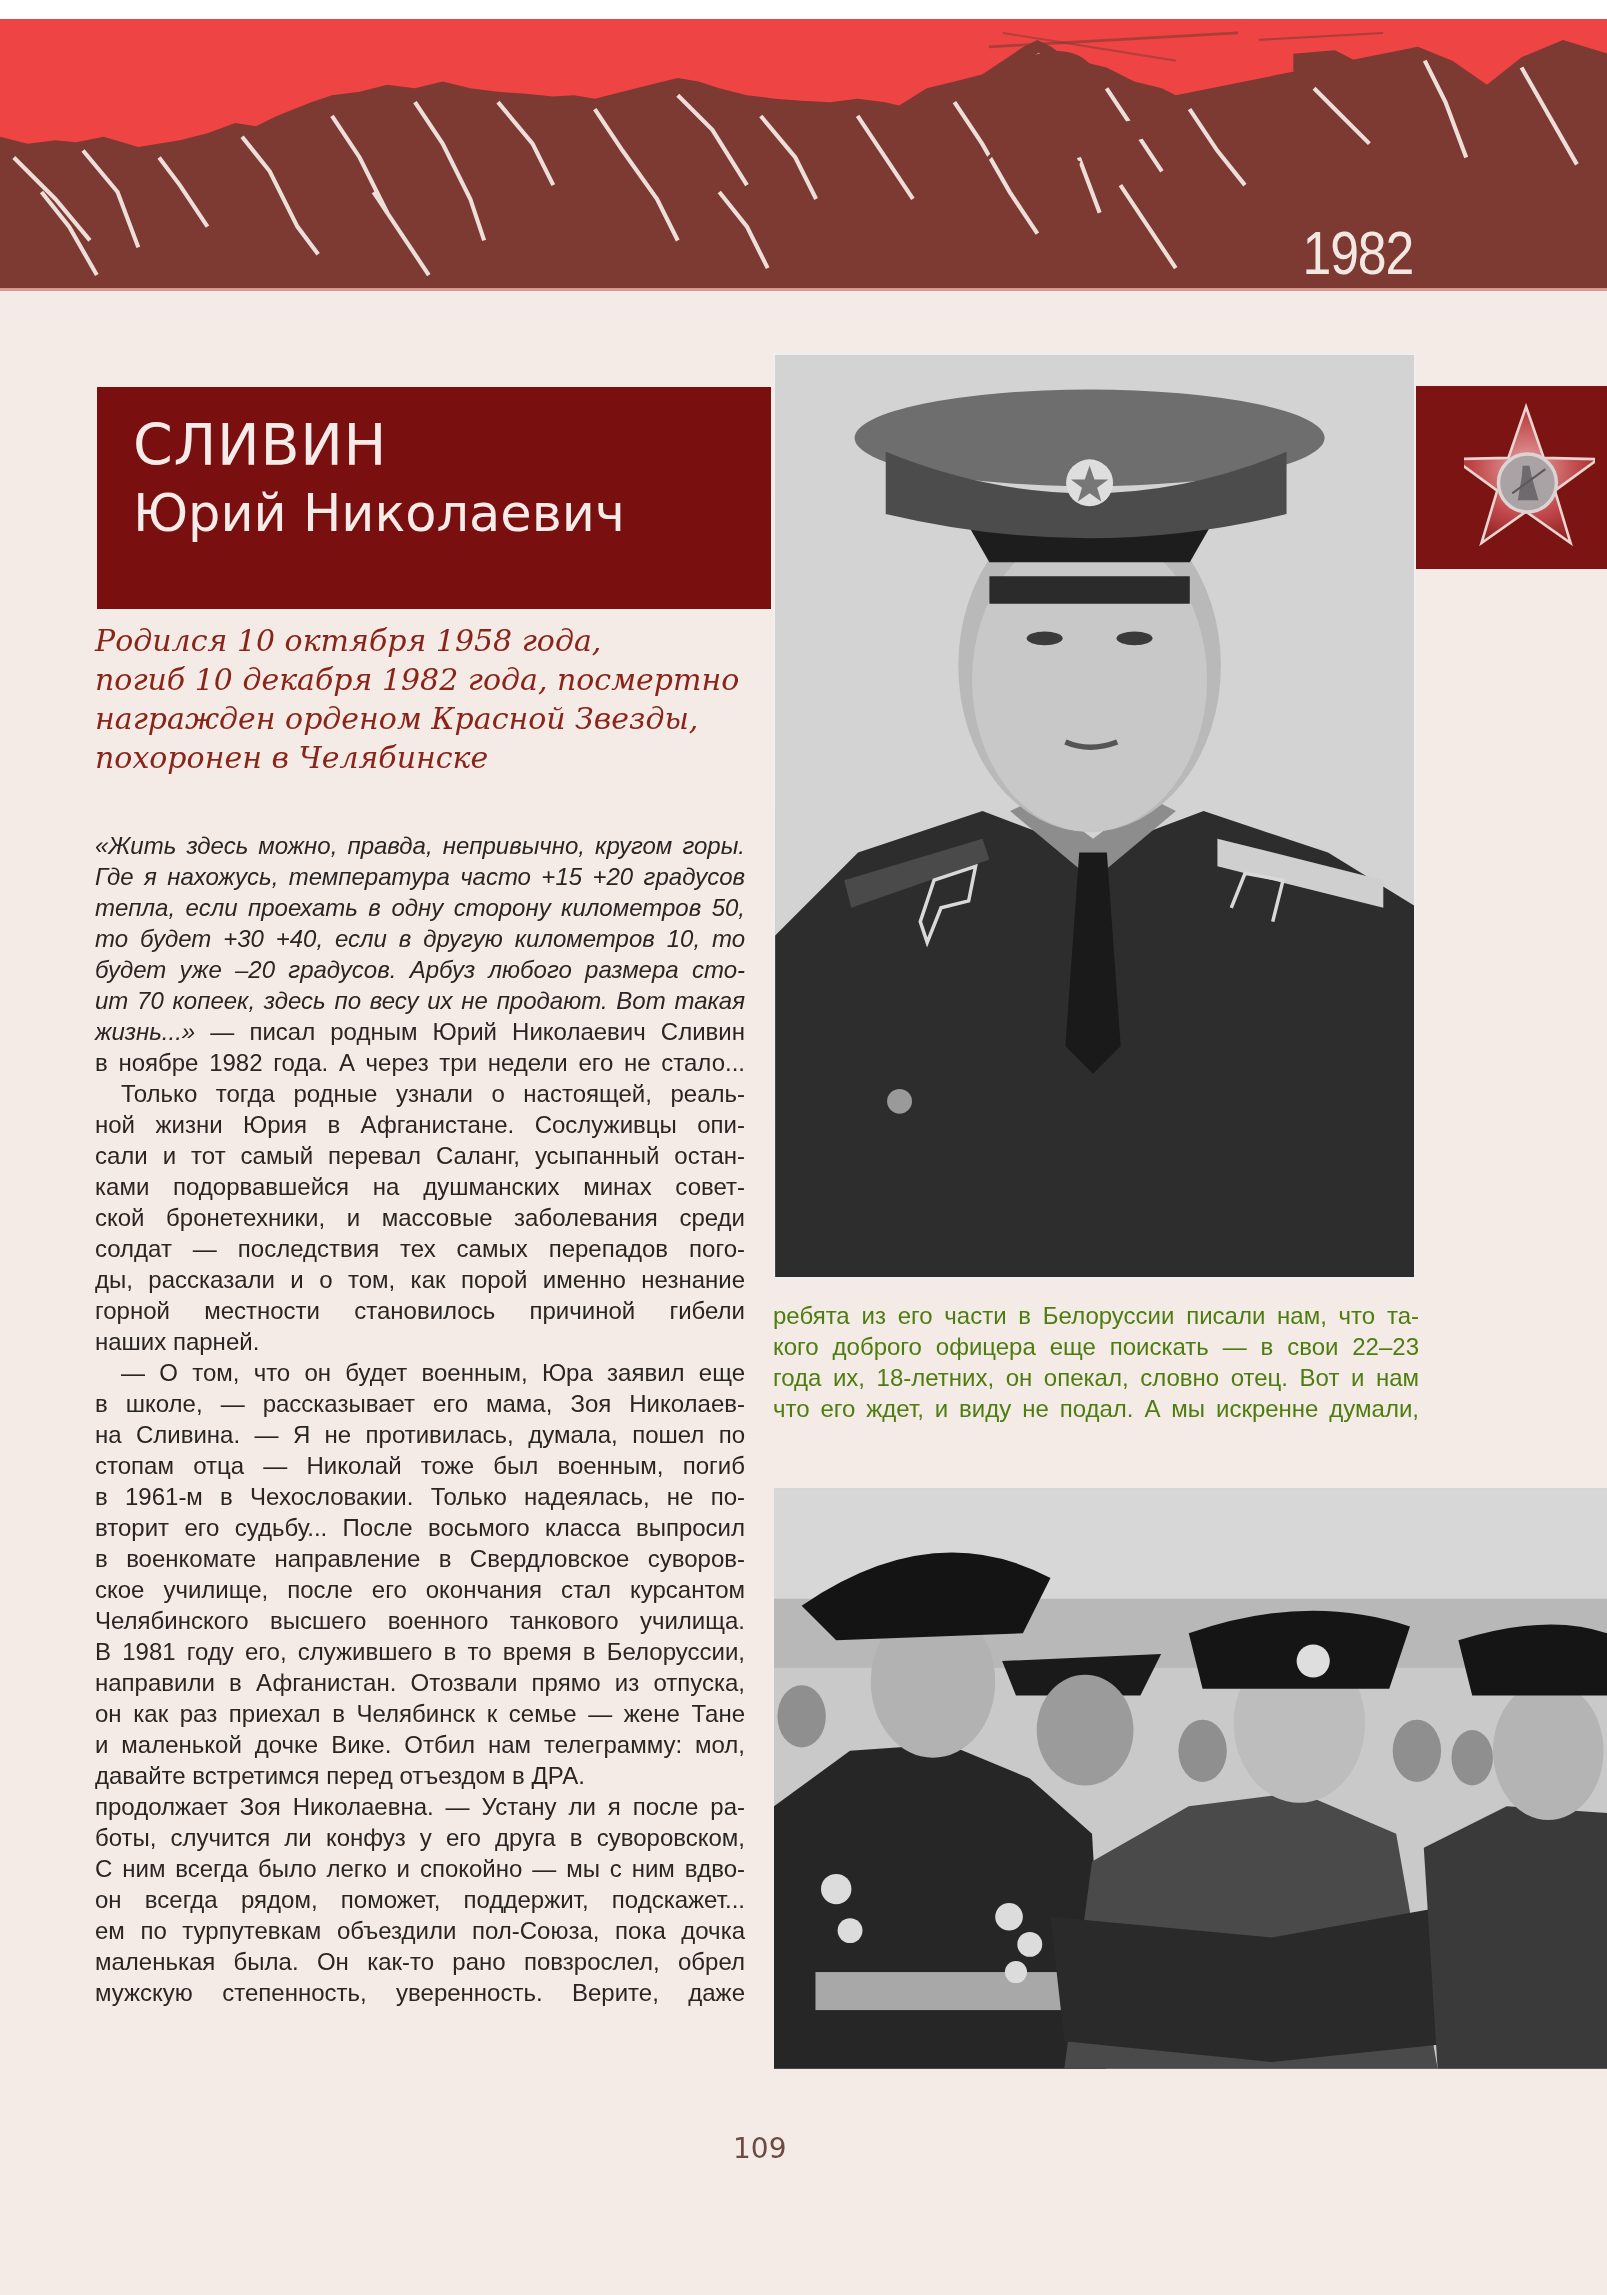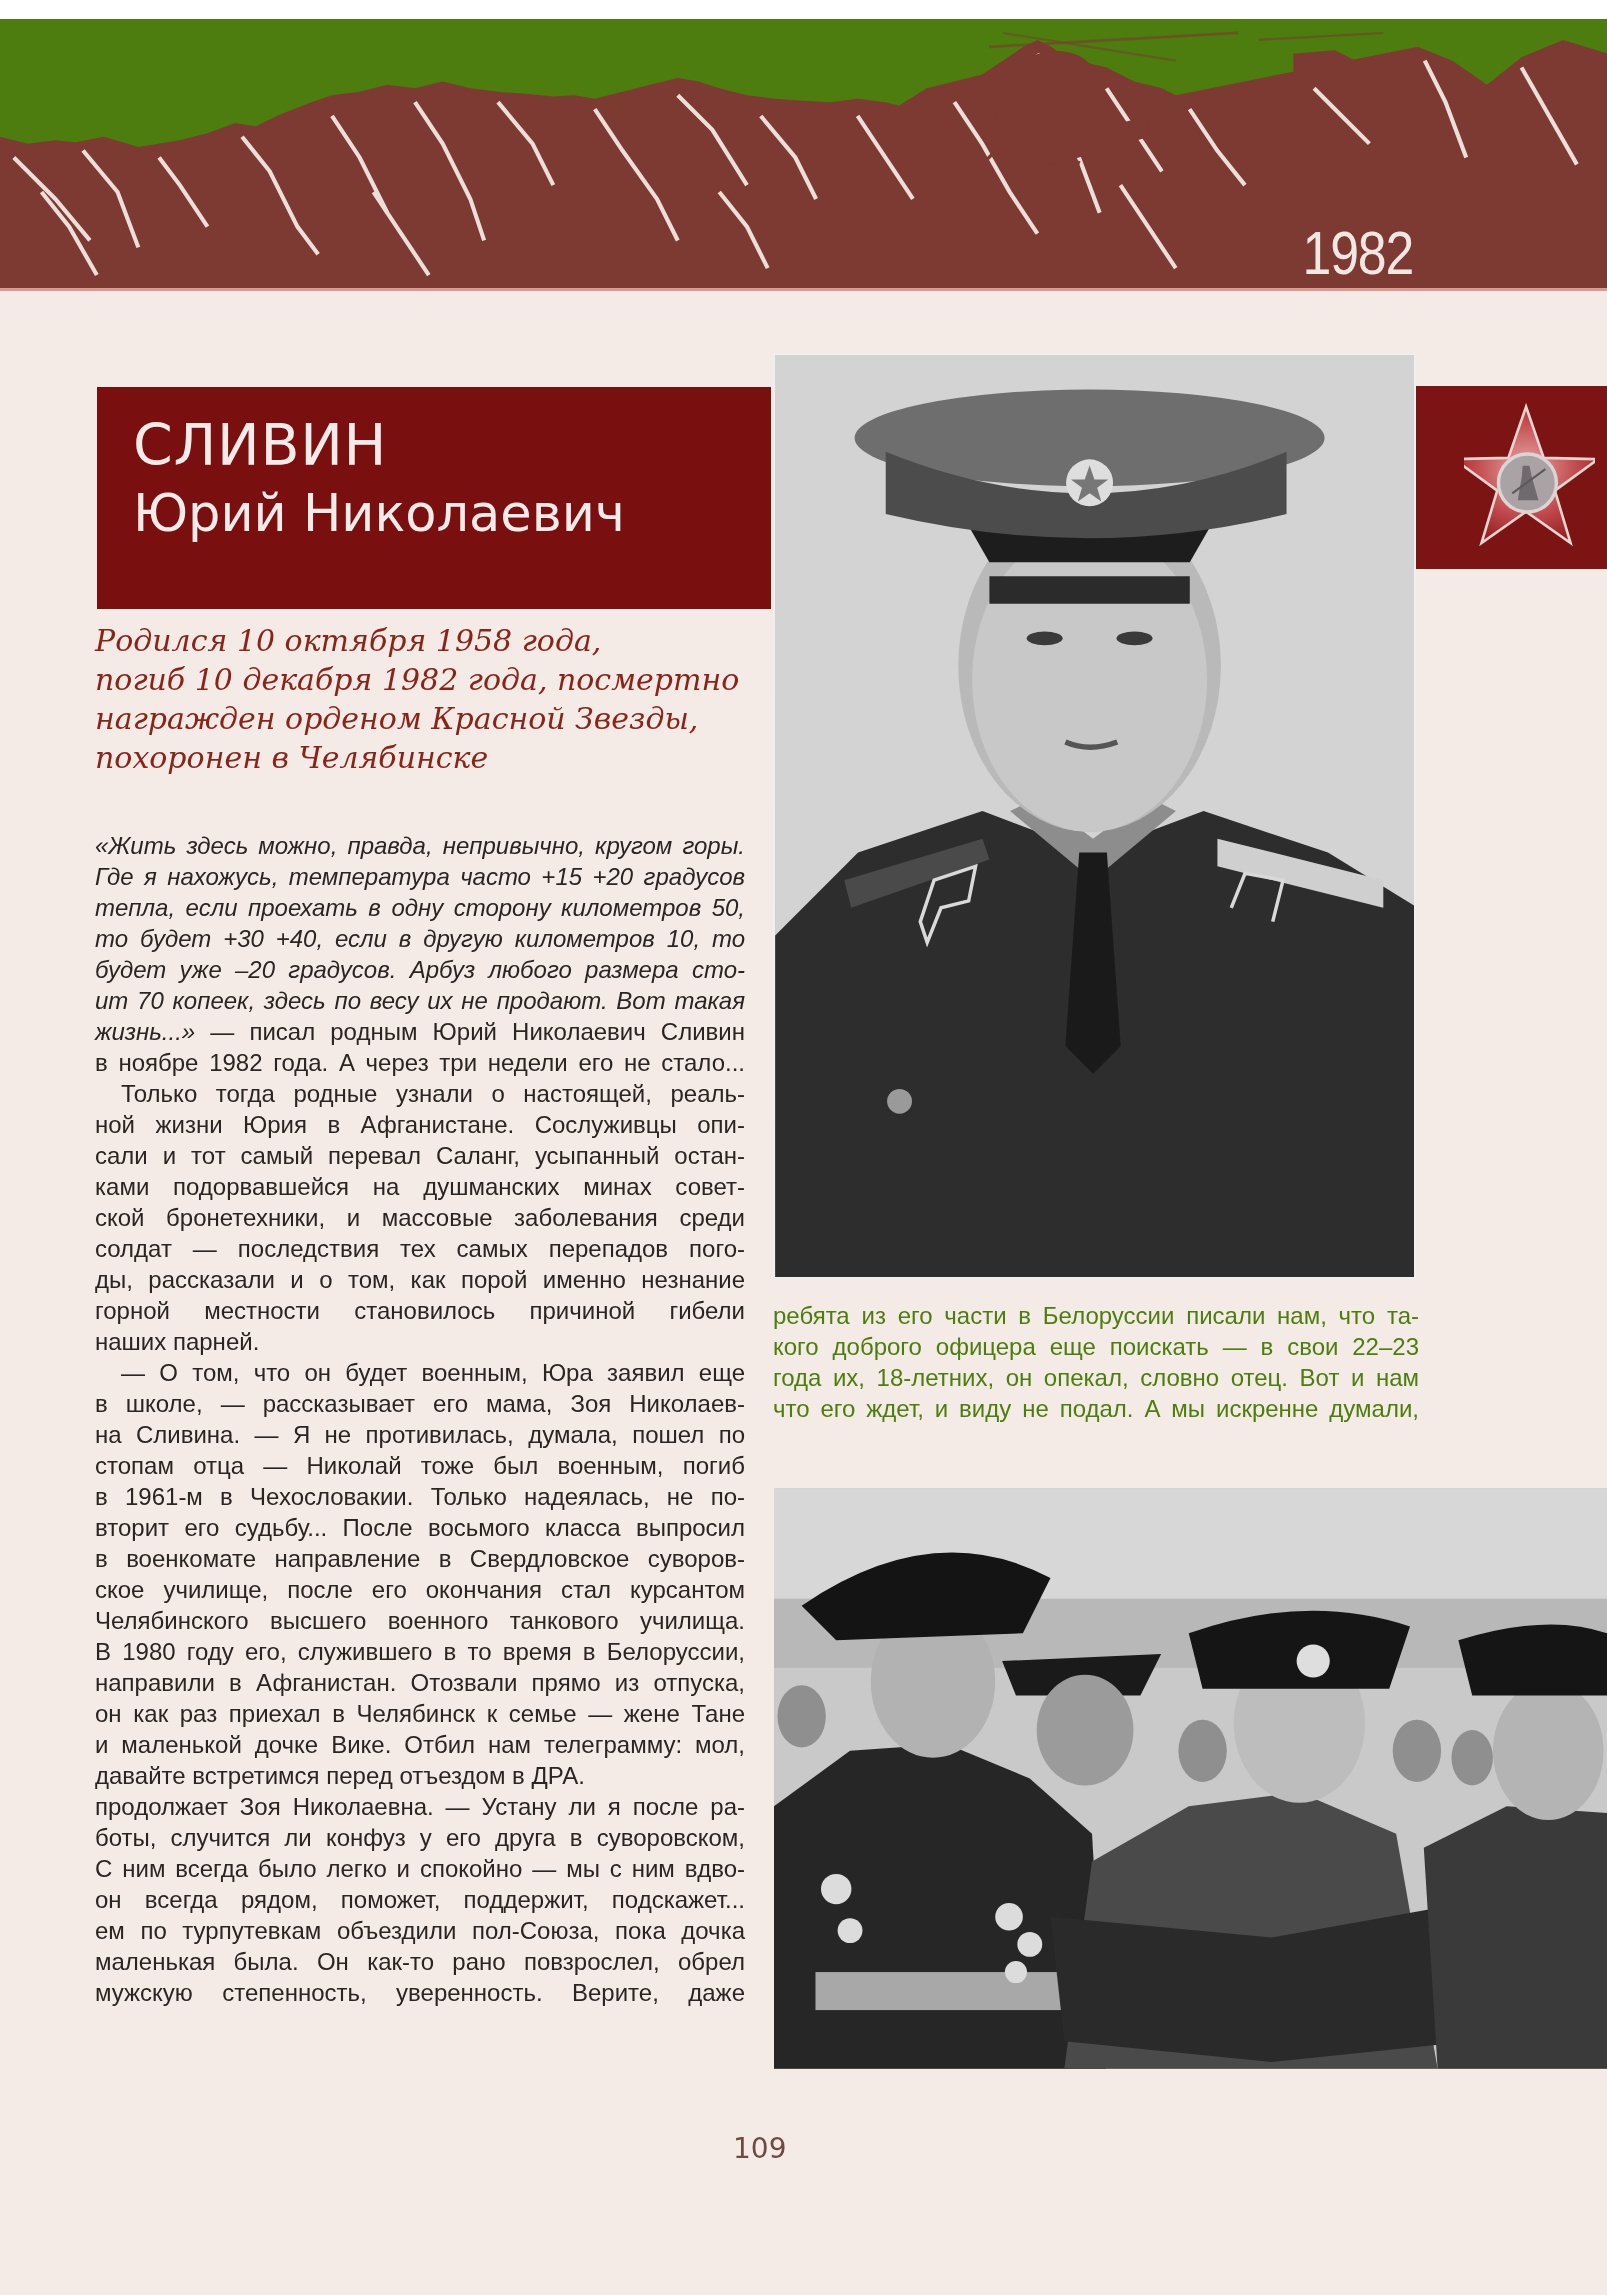--- a/index.html
+++ b/index.html
@@ -4,21 +4,21 @@
 <style>
   html, body { margin: 0; padding: 0; }
   body {
     width: 1608px; height: 2295px; position: relative; overflow: hidden;
     background: #f4ebe6;
     font-family: "Liberation Sans", sans-serif;
   }
   .top-white { position: absolute; left: 0; top: 0; width: 1608px; height: 19.4px; background: #ffffff; }
   .header {
     position: absolute; left: 0; top: 19.4px; width: 1608px; height: 270px;
-    background: #4d7c0f; overflow: hidden;
+    background: #ef4444; overflow: hidden;
   }
   .header svg { position: absolute; left: 0; top: 0; }
   .header-rule { position: absolute; left: 0; top: 288px; width: 1608px; height: 2.8px; background: #d89a8e; }
   .year {
     position: absolute; right: 195px; top: 199px;
     font-family: "Liberation Sans", sans-serif; font-size: 61px; color: #f3e7e2;
     letter-spacing: -1.4px; transform: scaleX(0.85); transform-origin: right top;
   }
   .title-band {
     position: absolute; left: 97px; top: 387px; width: 674px; height: 222px;
@@ -170,21 +170,21 @@
     <span class="ln last">наших парней.</span>
     <span class="ln indent">— О том, что он будет военным, Юра заявил еще</span>
     <span class="ln">в школе, — рассказывает его мама, Зоя Николаев-</span>
     <span class="ln">на Сливина. — Я не противилась, думала, пошел по</span>
     <span class="ln">стопам отца — Николай тоже был военным, погиб</span>
     <span class="ln">в 1961-м в Чехословакии. Только надеялась, не по-</span>
     <span class="ln">вторит его судьбу... После восьмого класса выпросил</span>
     <span class="ln">в военкомате направление в Свердловское суворов-</span>
     <span class="ln">ское училище, после его окончания стал курсантом</span>
     <span class="ln">Челябинского высшего военного танкового училища.</span>
-    <span class="ln">В 1980 году его, служившего в то время в Белоруссии,</span>
+    <span class="ln">В 1981 году его, служившего в то время в Белоруссии,</span>
     <span class="ln">направили в Афганистан. Отозвали прямо из отпуска,</span>
     <span class="ln">он как раз приехал в Челябинск к семье — жене Тане</span>
     <span class="ln">и маленькой дочке Вике. Отбил нам телеграмму: мол,</span>
     <span class="ln last">давайте встретимся перед отъездом в ДРА.</span>
     <span class="ln">продолжает Зоя Николаевна. — Устану ли я после ра-</span>
     <span class="ln">боты, случится ли конфуз у его друга в суворовском,</span>
     <span class="ln">С ним всегда было легко и спокойно — мы с ним вдво-</span>
     <span class="ln">он всегда рядом, поможет, поддержит, подскажет...</span>
     <span class="ln">ем по турпутевкам объездили пол-Союза, пока дочка</span>
     <span class="ln">маленькая была. Он как-то рано повзрослел, обрел</span>

